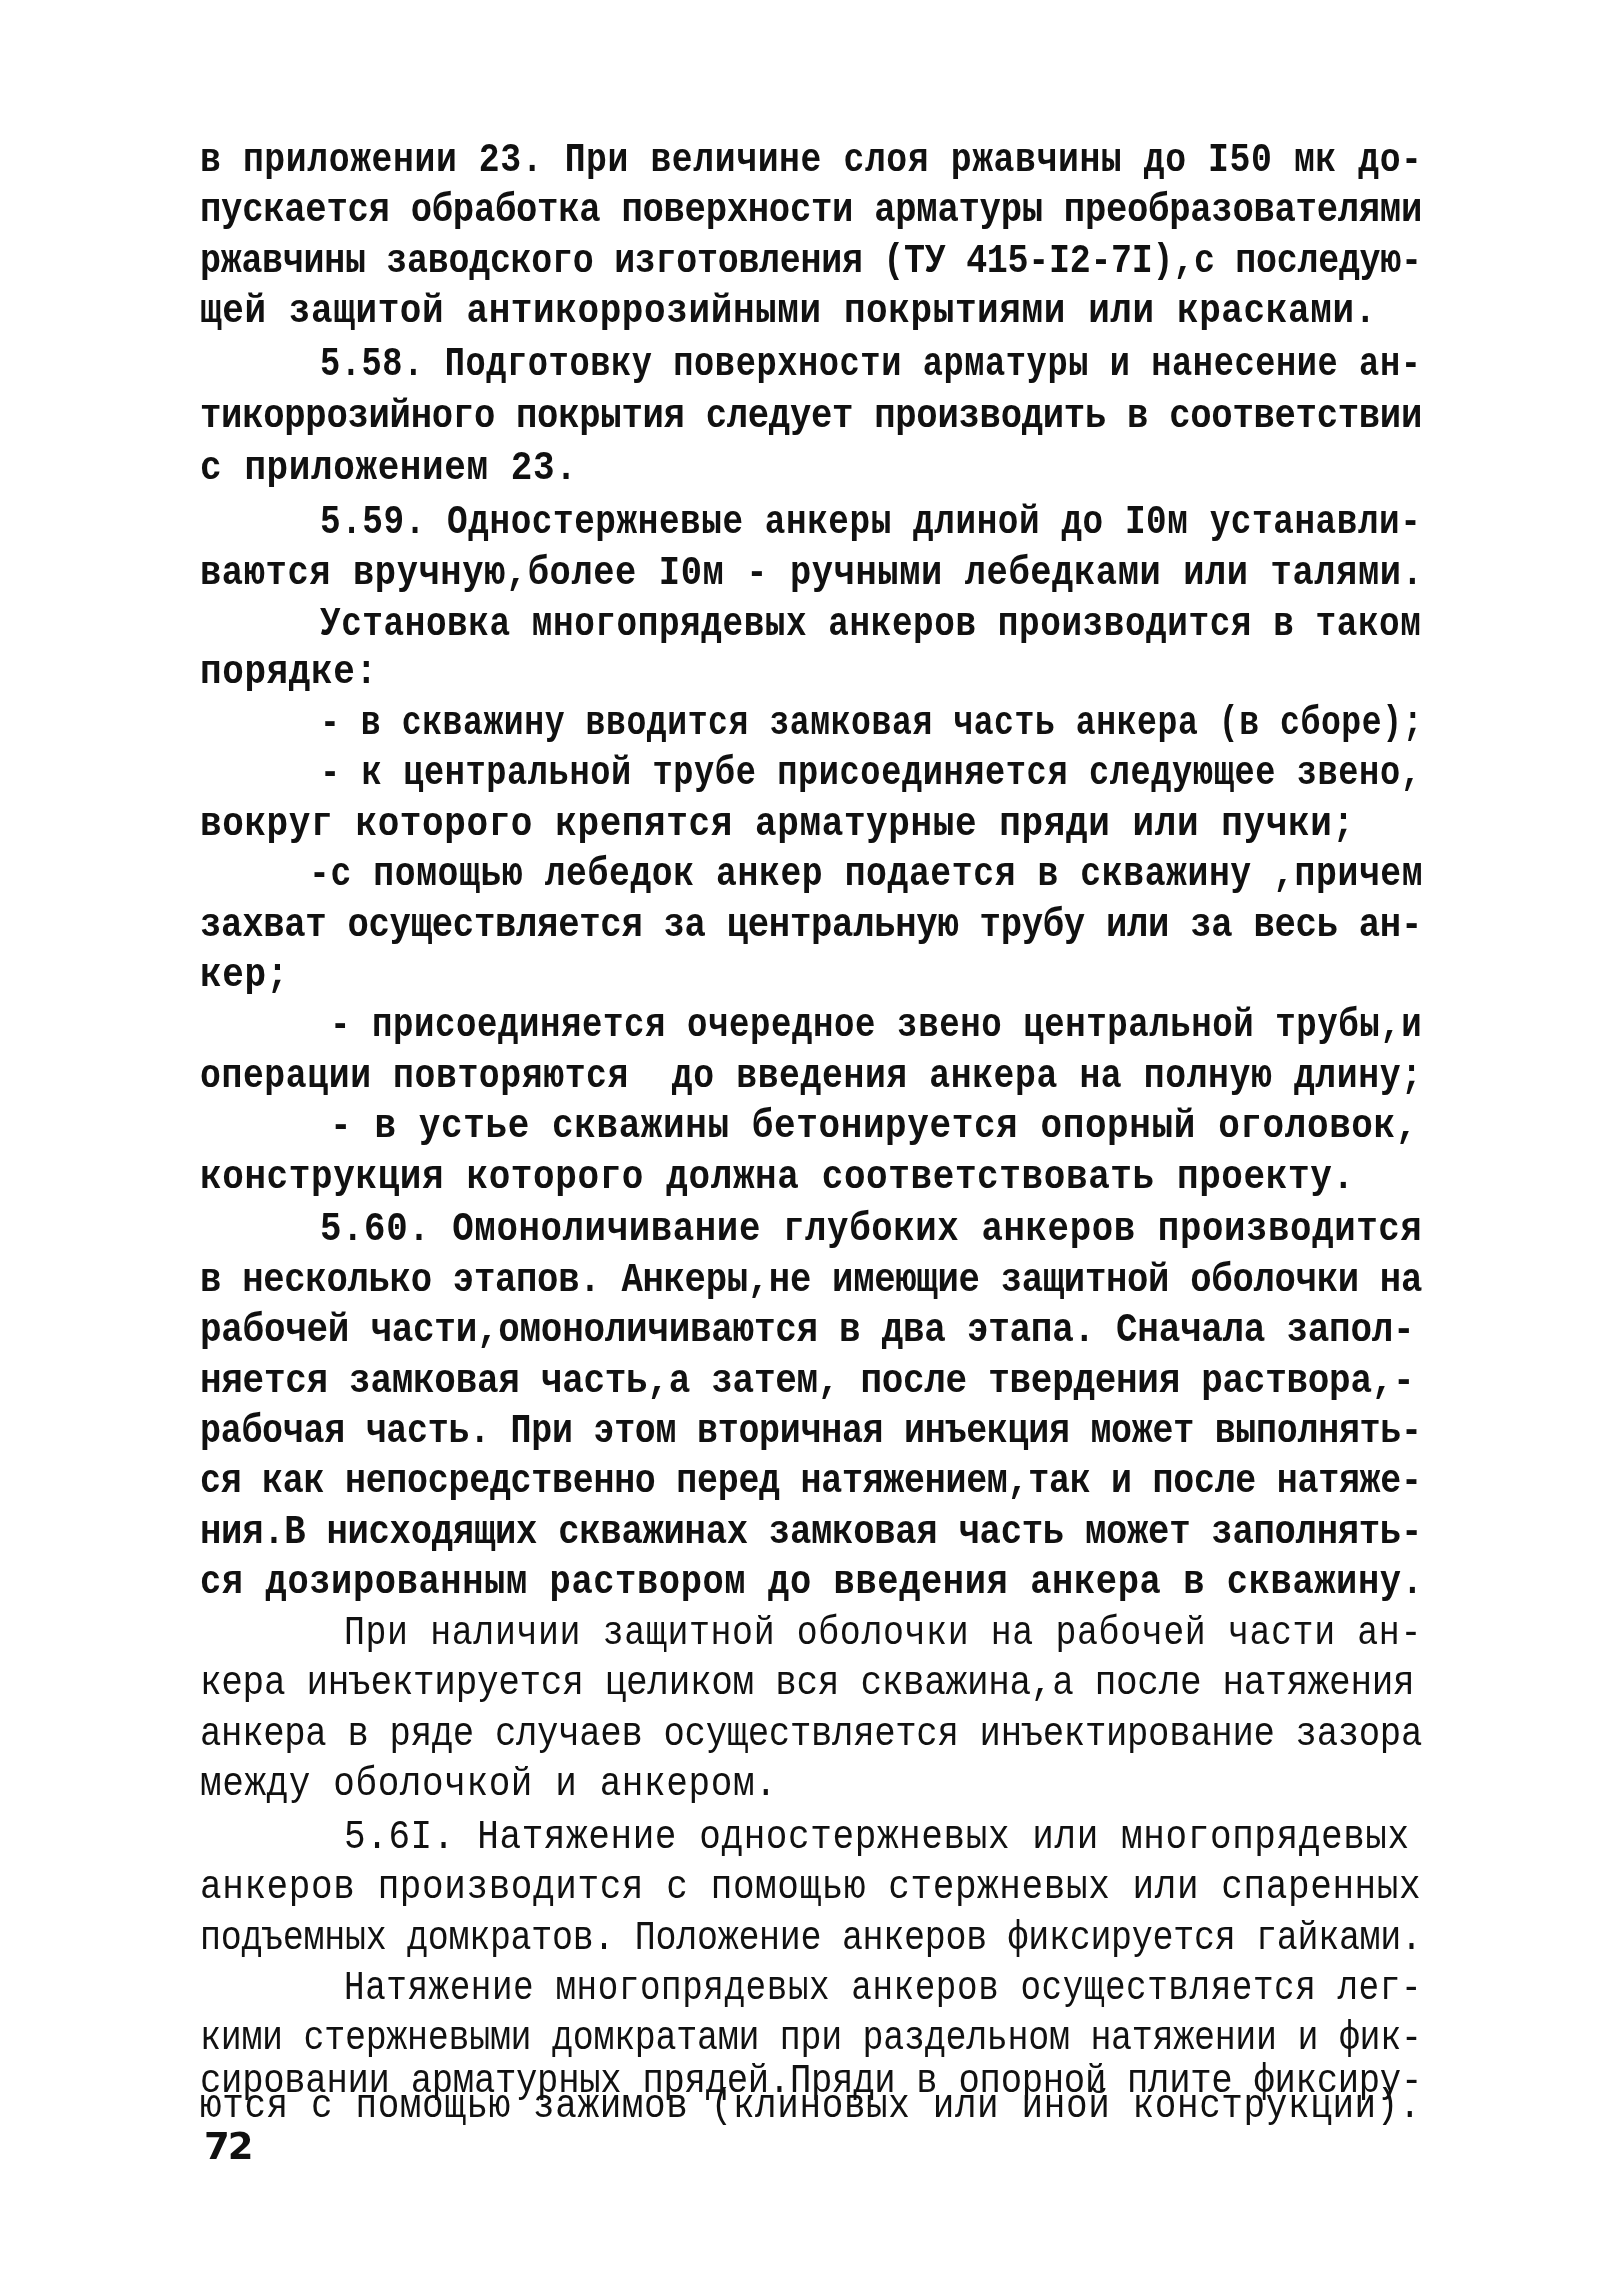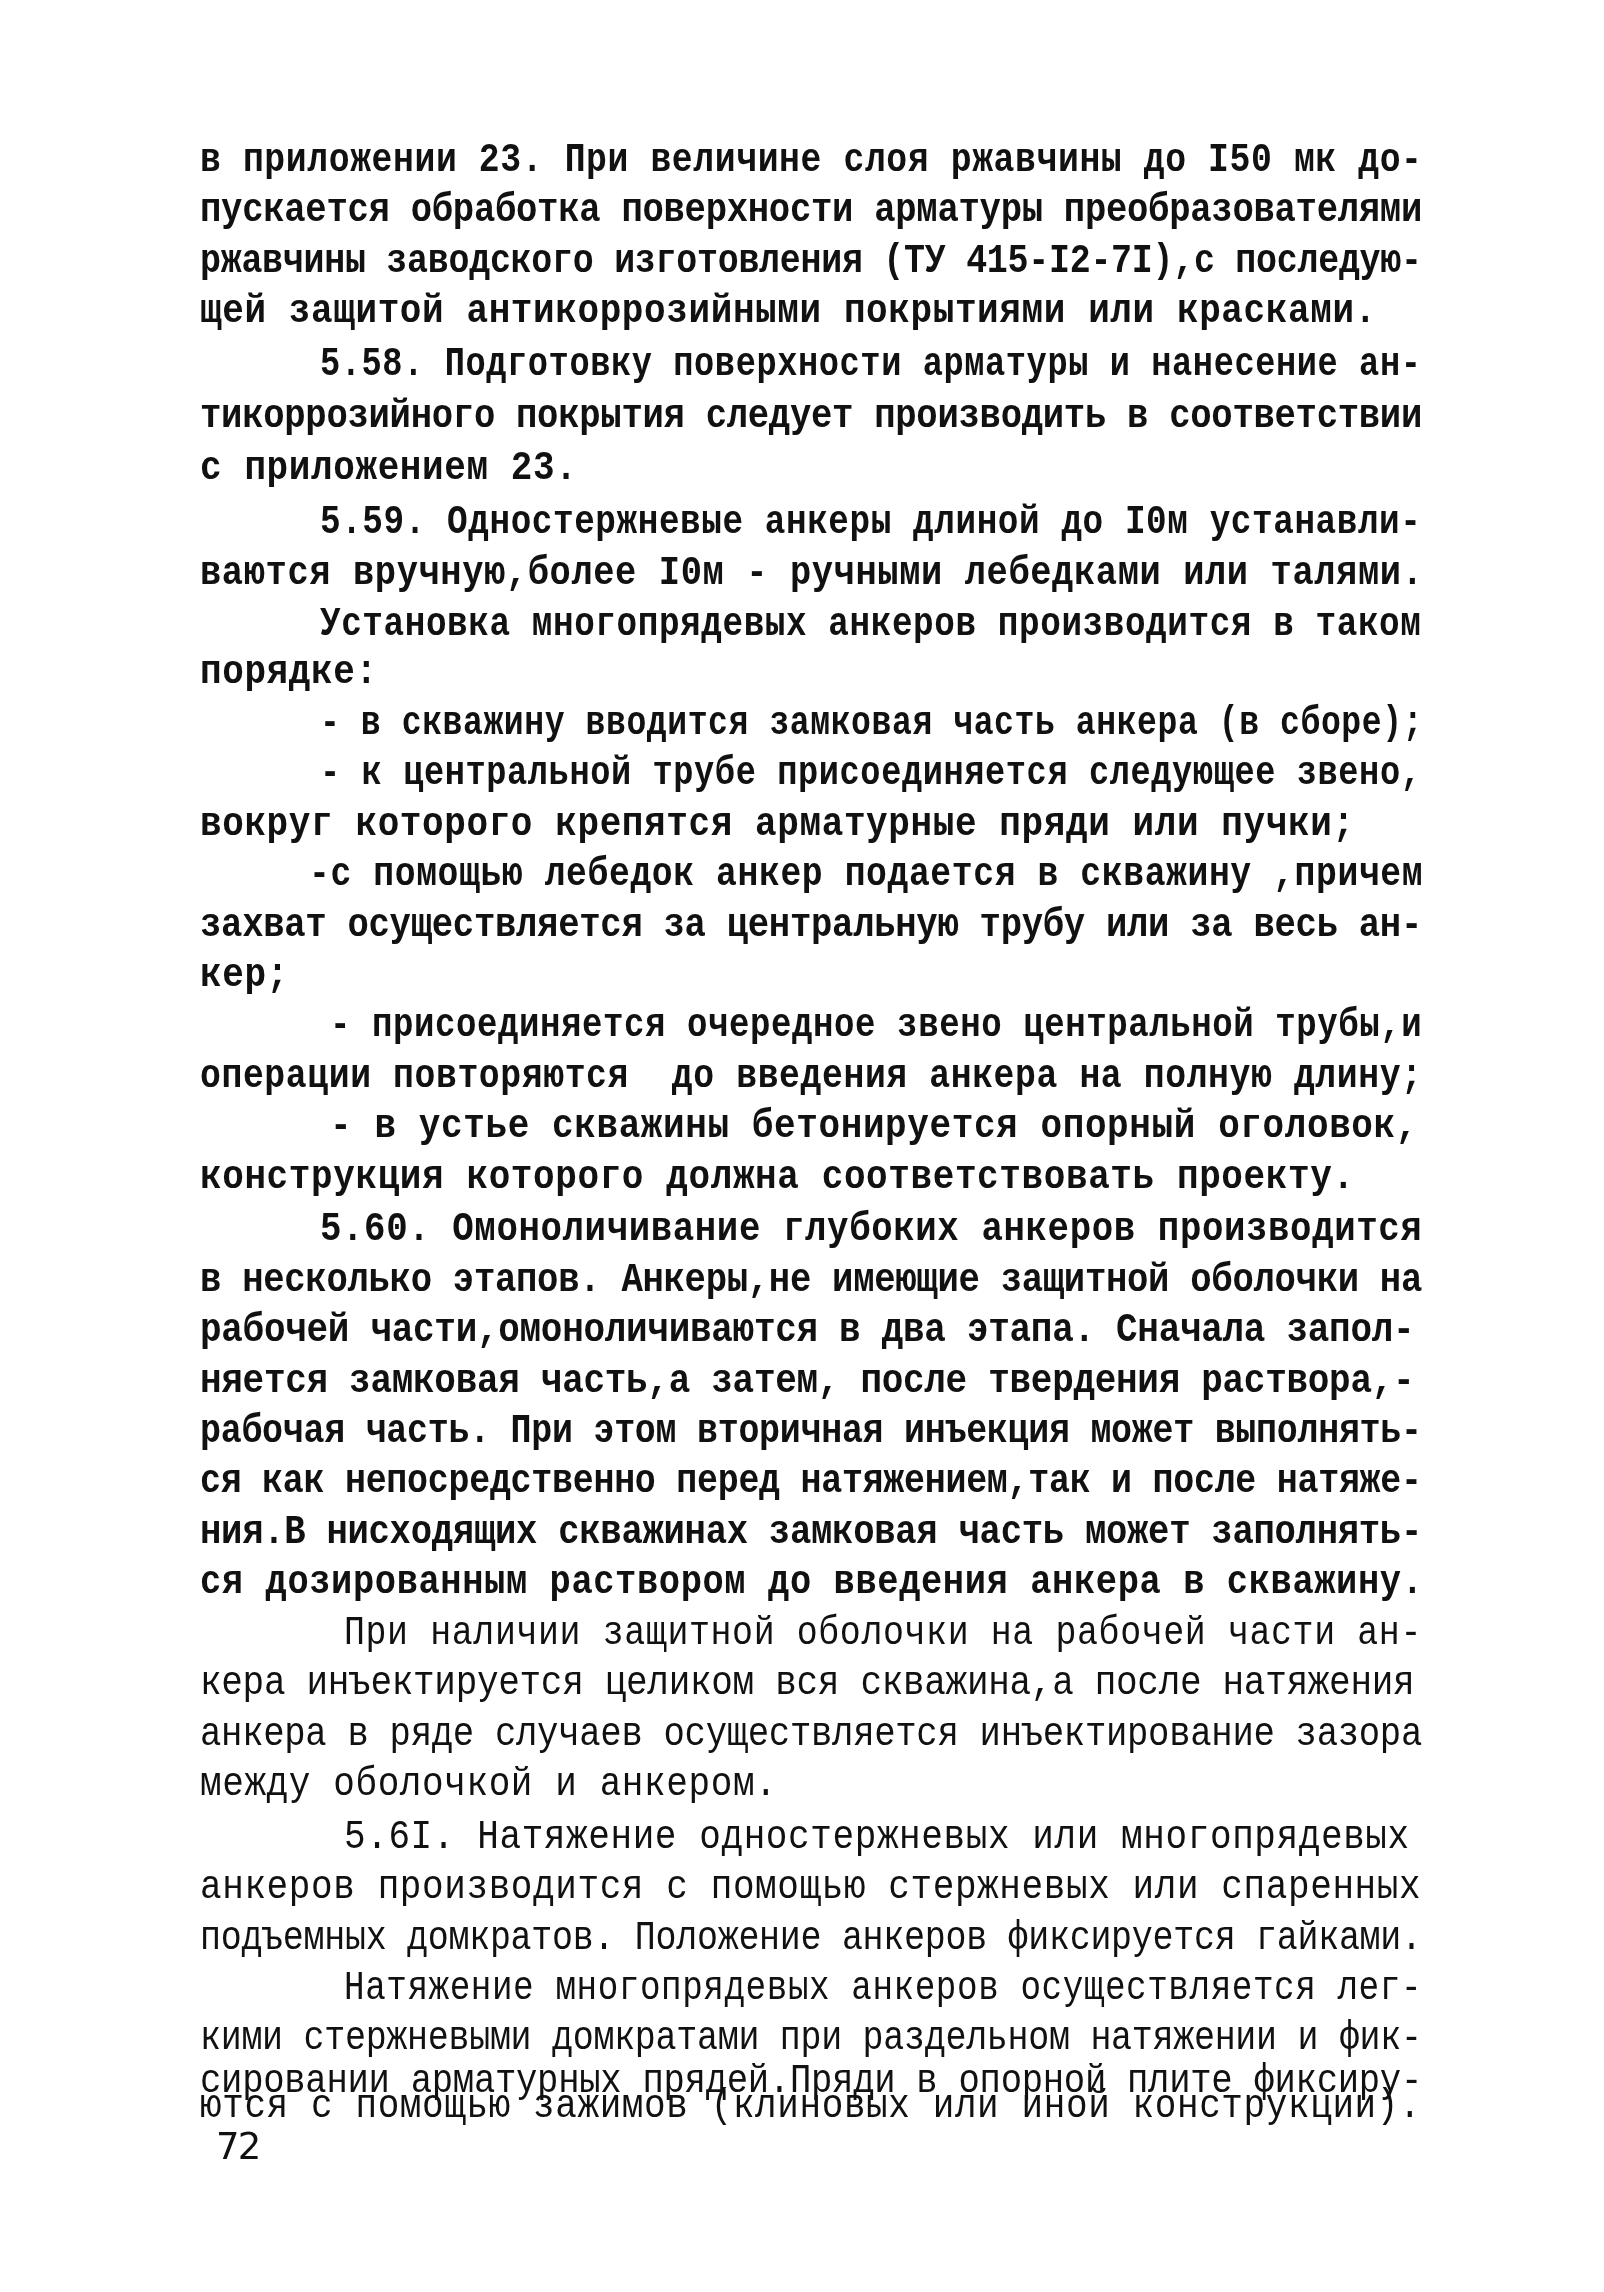--- a/index.html
+++ b/index.html
@@ -10,21 +10,21 @@
     }
     .page { position: absolute; left: 0; top: 0; width: 1547px; height: 2292px; padding-left: 18px; }
     .line {
       position: absolute; left: 200px; white-space: pre;
       font-size: 36px; line-height: 43px; letter-spacing: 0.6px;
       font-weight: bold; transform-origin: left top; transform: scaleY(1.12);
     }
     .light { font-weight: normal; }
     .tight { letter-spacing: -0.3px; }
     .pagenum {
-      position: absolute; left: 216px; top: 2125px; font-size: 37px; font-weight: normal;
+      position: absolute; left: 204px; top: 2125px; font-size: 37px; font-weight: bold;
       font-family: "DejaVu Sans", sans-serif; letter-spacing: -1.9px;
     }
   </style>
 </head>
 <body>
 
 <div class="page" id="page">
     <div class="line " style="left: 200px; top: 136px; transform: scale(0.966, 1.12);">в приложении 23. При величине слоя ржавчины до I50 мк до-</div>
     <div class="line tight" style="left: 200px; top: 186px; transform: scale(0.989, 1.12);">пускается обработка поверхности арматуры преобразователями</div>
     <div class="line tight" style="left: 200px; top: 237px; transform: scale(0.972, 1.12);">ржавчины заводского изготовления (ТУ 415-I2-7I),с последую-</div>

